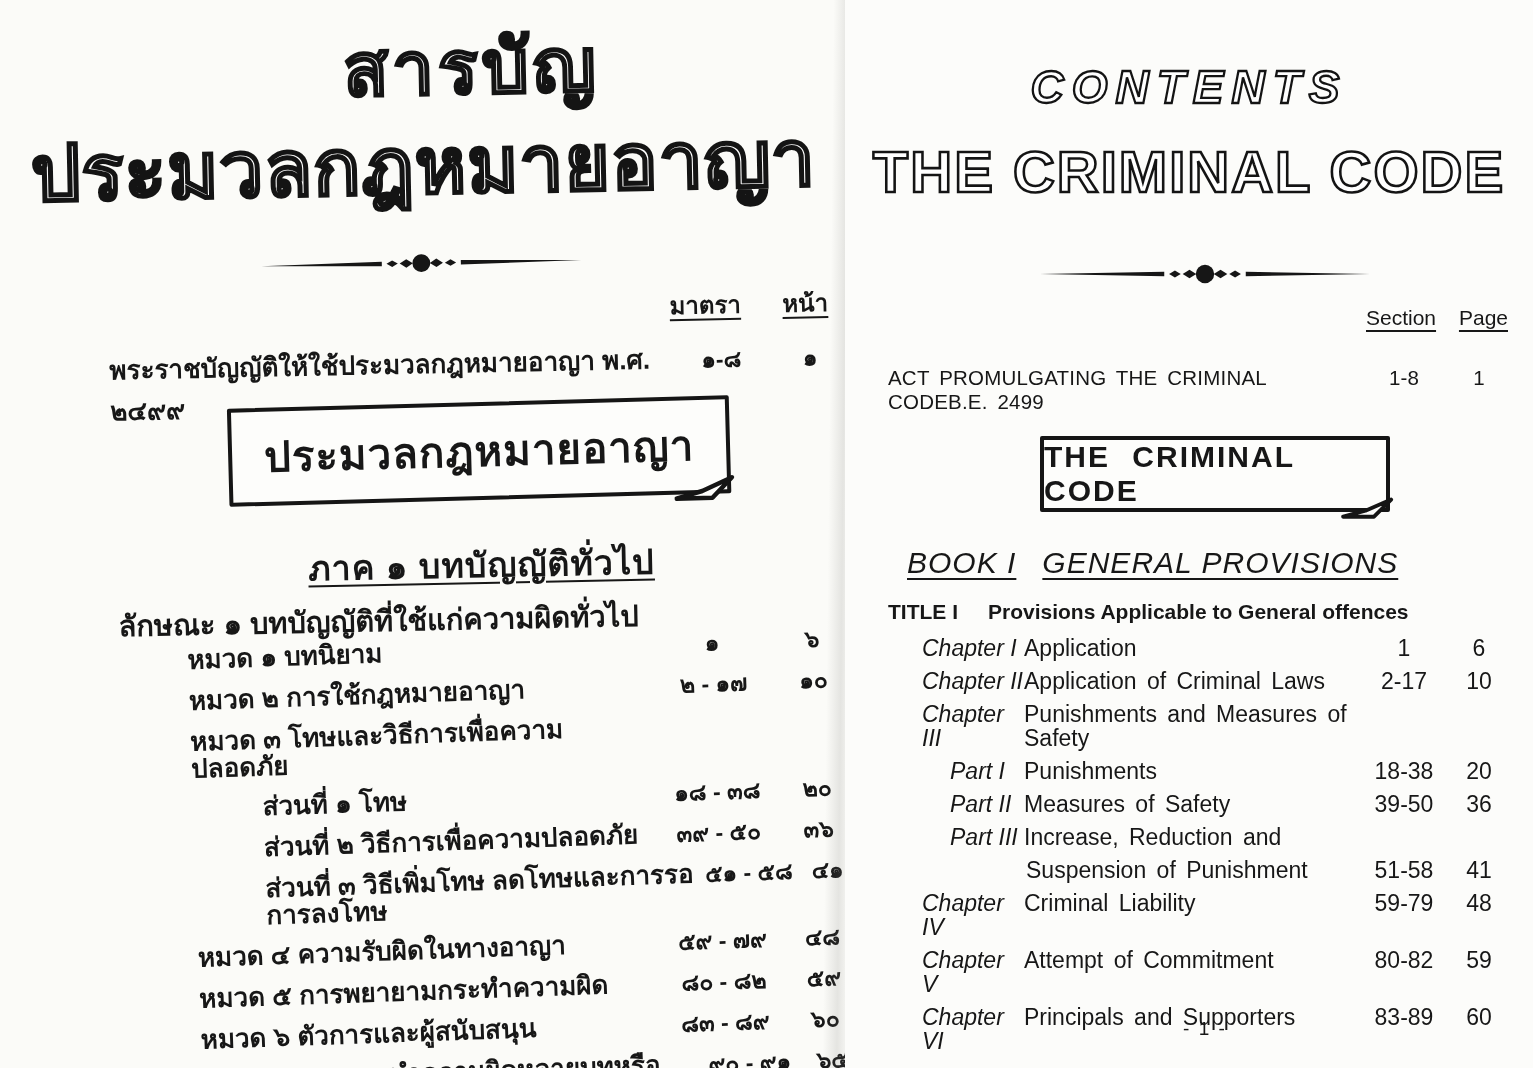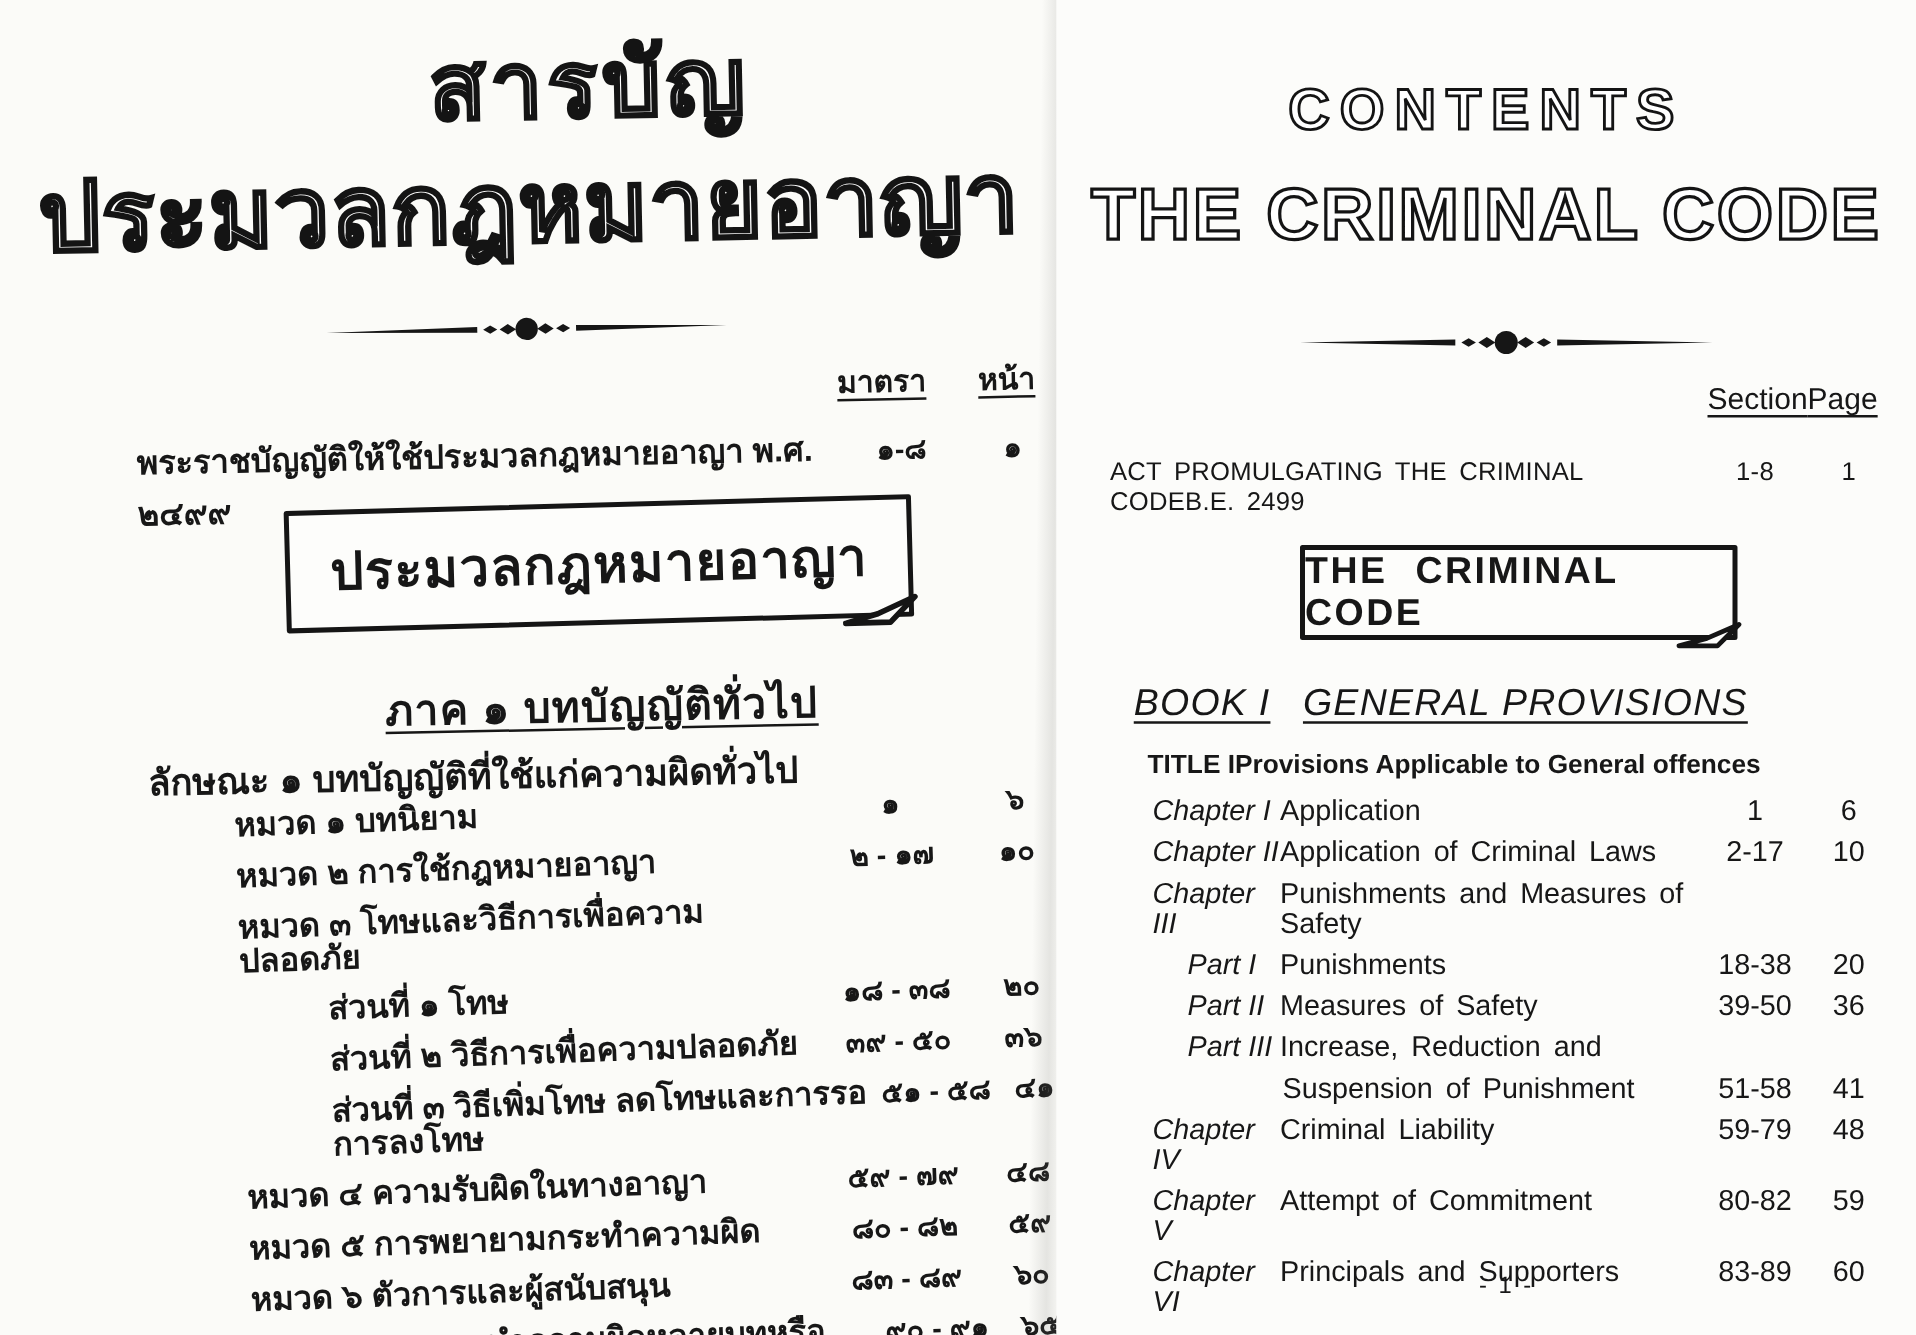--- a/index.html
+++ b/index.html
@@ -33,37 +33,37 @@
   .fold-box{border:4px solid #151515;background:#fdfdfb;position:relative;display:flex;align-items:center;justify-content:center;border-radius:2px;}
   .box-th{left:225px;top:410px;width:502px;height:98px;font-size:42px;font-weight:800;letter-spacing:1px;transform:rotate(-0.4deg);}
   .ear{position:absolute;right:-9px;bottom:-13px;}
   .part-heading{left:112px;top:546px;width:728px;text-align:center;font-size:34px;font-weight:800;letter-spacing:1px;}
   .lak-heading{left:112px;top:604px;width:728px;font-size:29px;font-weight:800;}
   .toc-left{left:112px;top:650px;width:728px;transform:rotate(-0.85deg);transform-origin:0 0;font-size:26px;font-weight:600;}
   .toc-left .lrow{margin-bottom:13px;line-height:27px;}
   .ind1 .lbl{padding-left:68px;}
   .ind2 .lbl{padding-left:138px;}
   
-  .rt1{left:845px;top:60px;width:688px;text-align:center;font-size:46px;letter-spacing:8px;}
+  .rt1{left:845px;top:60px;width:688px;text-align:center;font-size:46px;letter-spacing:8px;font-style:italic;}
   .rt2{left:845px;top:138px;width:688px;text-align:center;font-size:58px;letter-spacing:2px;-webkit-text-stroke:2.6px #141414;}
-  .cols-right{left:1366px;top:306px;width:142px;display:flex;justify-content:flex-start;font-size:24px;}
+  .cols-right{left:1366px;top:306px;width:142px;display:flex;justify-content:space-between;font-size:21px;}
   .rrow{display:flex;align-items:baseline;}
   .rrow .num{width:102px;font-style:italic;flex:0 0 auto;}
   .rrow .lbl{flex:1 1 auto;word-spacing:4px;}
   .rrow .sec{width:92px;text-align:center;flex:0 0 auto;}
   .rrow .pg{width:58px;text-align:center;flex:0 0 auto;}
   .act-en{left:888px;top:366px;width:620px;font-size:20.5px;letter-spacing:0.2px;}
   .act-en .lbl{flex:1 1 auto;}
   .act-en .era{margin-left:0;}
   .act-en .sec{width:92px;text-align:center;}
   .act-en .pg{width:58px;text-align:center;}
   .box-en{left:1040px;top:436px;width:350px;height:76px;font-size:30px;font-weight:700;letter-spacing:2px;word-spacing:12px;}
   .book-heading{left:907px;top:546px;width:540px;font-size:30px;font-weight:400;font-style:italic;letter-spacing:1px;}
   .book-heading .gap{display:inline-block;width:26px;}
-  .title-row{left:888px;top:600px;width:620px;display:flex;font-size:21px;font-weight:700;text-align:right;}
+  .title-row{left:888px;top:600px;width:620px;display:flex;font-size:21px;font-weight:700;}
   .title-row .num{width:100px;}
   .toc-right{left:922px;top:636px;width:586px;font-size:23px;}
   .toc-right .rrow{line-height:24px;margin-bottom:9px;}
   .r-part .num{padding-left:28px;}
   .footer-pg{left:1145px;top:1018px;width:120px;text-align:center;font-size:19px;letter-spacing:2px;}
 </style>
 </head>
 <body>
 
 <div class="canvas">

